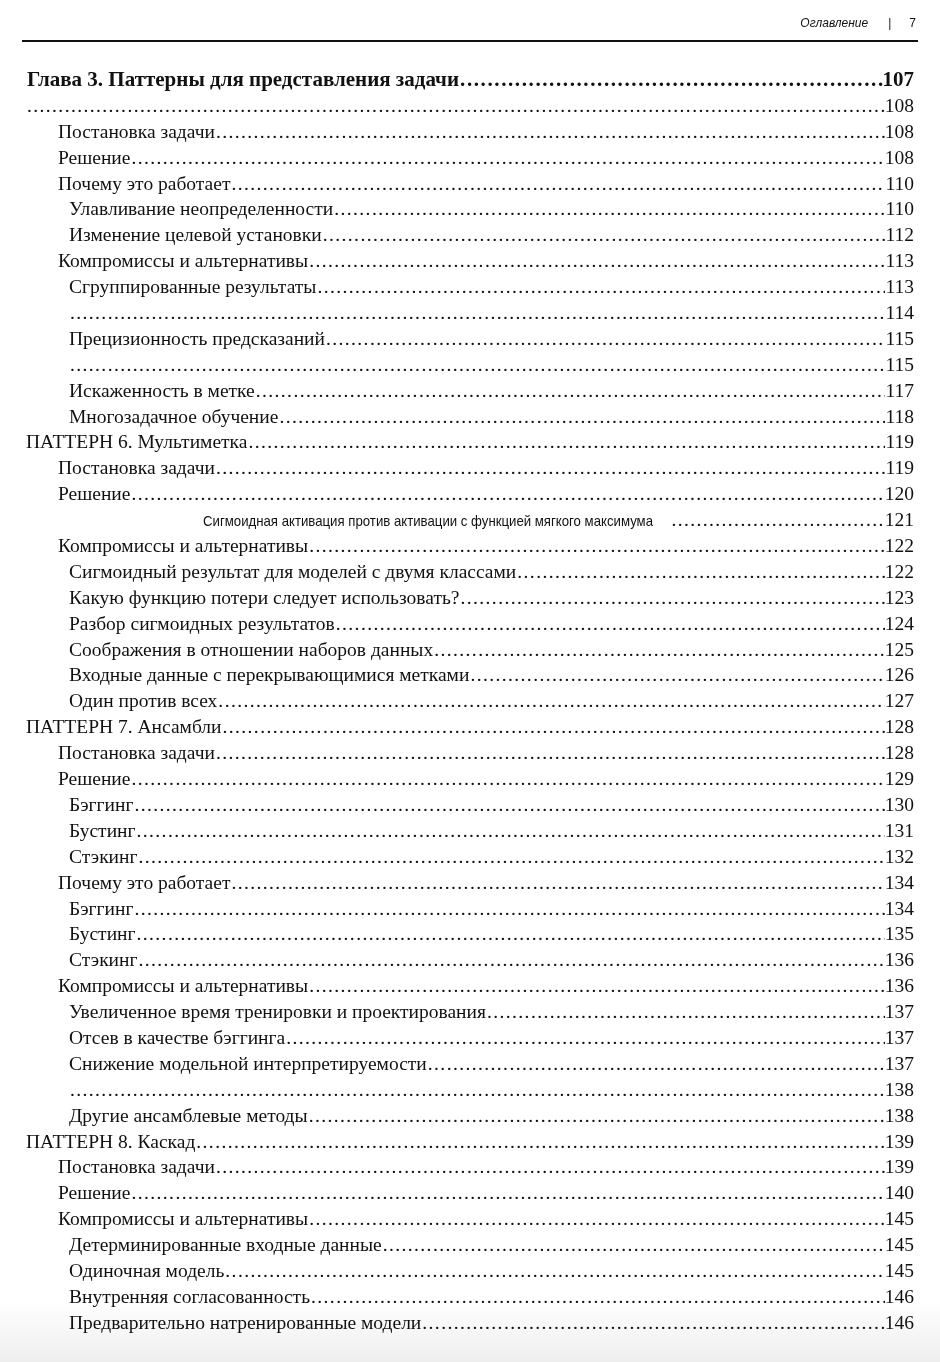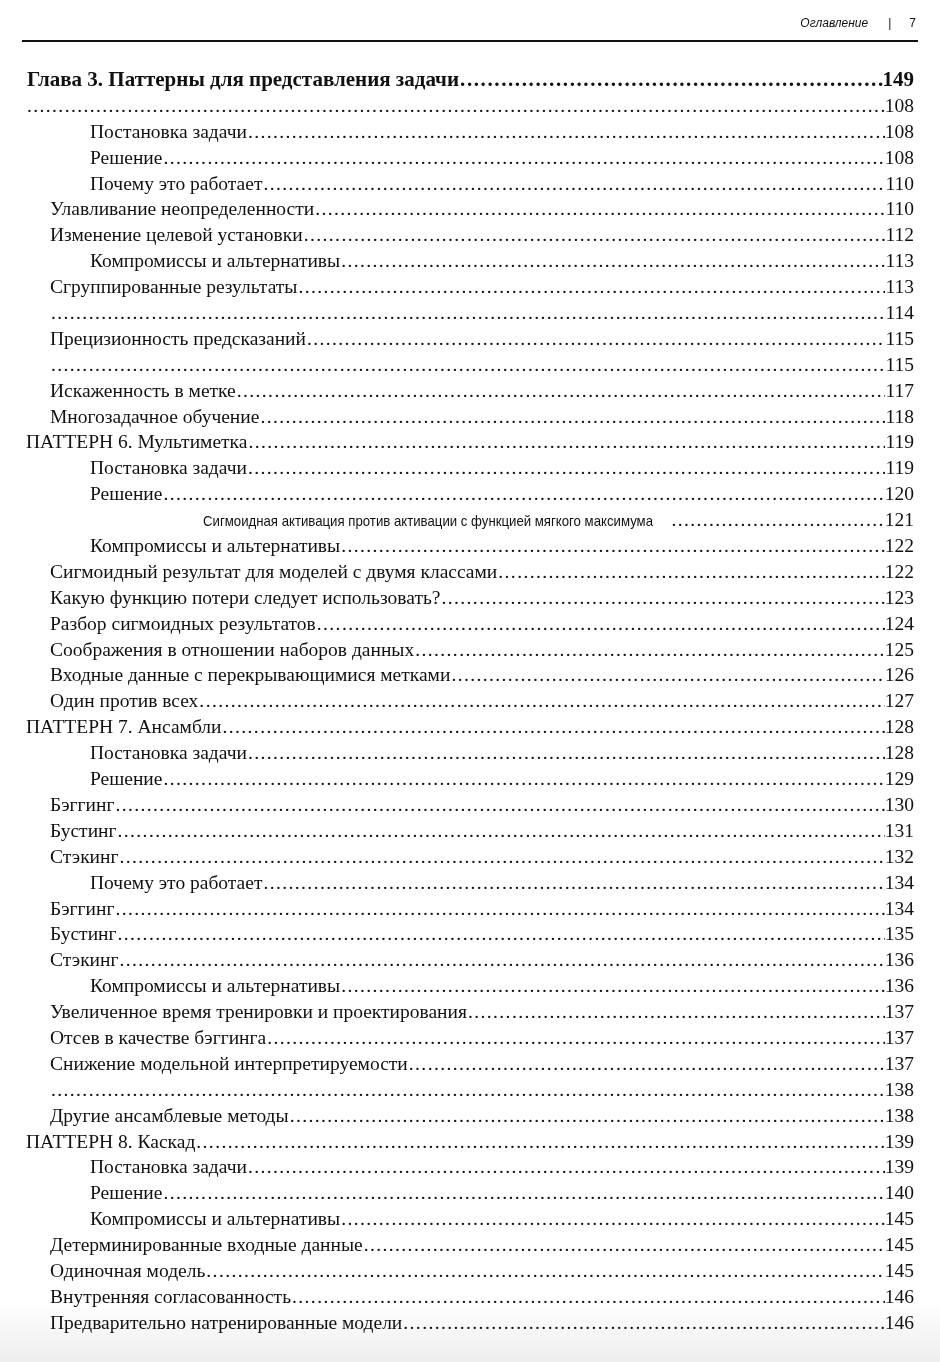--- a/index.html
+++ b/index.html
@@ -40,39 +40,39 @@
     margin: 0 0 0 1px;
     letter-spacing: 1.4px;
   }
   .row .dots::before {
     content: "........................................................................................................................................................................................................................................................";
   }
   .row .p { flex: 0 0 auto; text-align: right; }
   .lvl0 { padding-left: 27px; font-weight: bold; font-size: 21px; }
   .lvl0 .dots { letter-spacing: 1.6px; }
   .lvl1 { padding-left: 26px; }
-  .lvl2 { padding-left: 90px; }
-  .lvl3 { padding-left: 50px; }
+  .lvl2 { padding-left: 58px; }
+  .lvl3 { padding-left: 69px; }
   .lvl3s { padding-left: 170px; margin-left: 33px; }
   .lvl3s .t { font-family: "Liberation Sans", sans-serif; font-size: 15px; transform: scaleX(0.88); transform-origin: left center; margin-right: -44px; }
 </style>
 </head>
 <body>
 
 <div class="header">
   <div class="header-text">
     <span>Оглавление</span><span class="sep">|</span><span class="pg">7</span>
   </div>
 </div>
 
 <div class="toc" id="toc">
     <div class="row lvl0">
       <span class="t">Глава 3. Паттерны для представления задачи</span>
       <span class="dots"></span>
-      <span class="p">149</span>
+      <span class="p">107</span>
     </div>
     <div class="row lvl1">
       <span class="dots"></span>
       <span class="p">108</span>
     </div>
     <div class="row lvl2">
       <span class="t">Постановка задачи</span>
       <span class="dots"></span>
       <span class="p">108</span>
     </div>

